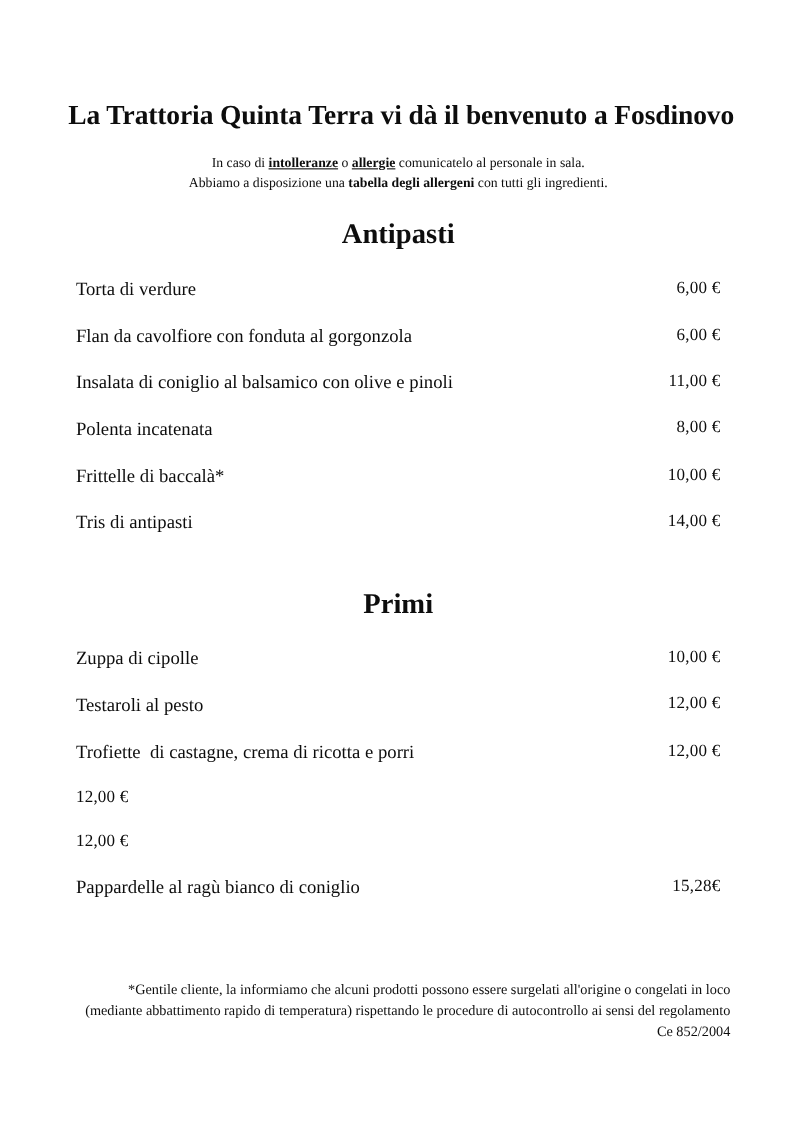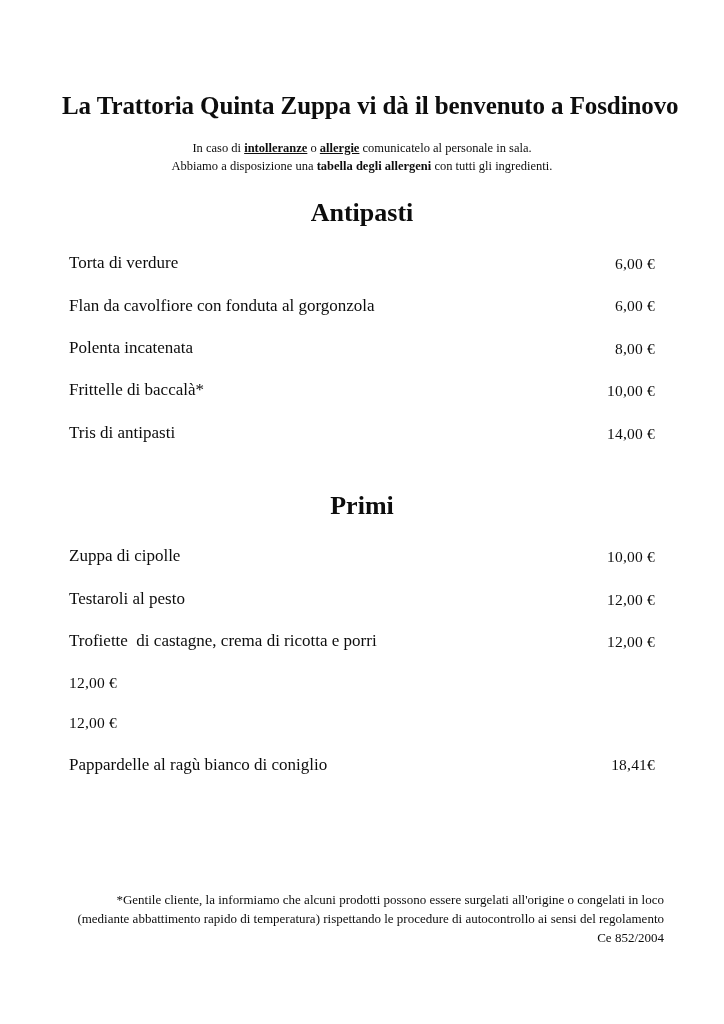--- a/index.html
+++ b/index.html
@@ -69,21 +69,21 @@
     font-weight: bold;
     margin: 0 0 14px 0;
     line-height: 1.2;
   }
 
   .items {
     padding: 0 69px 0 69px;
   }
   .item-row {
     display: flex;
-    align-items: flex-end;
+    align-items: flex-start;
     justify-content: space-between;
     font-size: 17px;
     line-height: 1.2;
     padding: 11px 0 11px 0;
     white-space: pre;
   }
   .item-name {
     flex: 0 1 auto;
     padding-right: 16px;
   }
@@ -104,38 +104,42 @@
     line-height: 1.48;
     text-align: right;
   }
 </style>
 </head>
 <body>
 
 <div class="page">
 
   <div class="header">
-    <h1 class="menu-title">La Trattoria Quinta Zuppa vi dà il benvenuto a Fosdinovo</h1>
+    <h1 class="menu-title">La Trattoria Quinta Terra vi dà il benvenuto a Fosdinovo</h1>
 
     <div class="allergen-note">
       <span class="ln"><span>In caso di </span><span class="em-ul">intolleranze</span><span> o </span><span class="em-ul">allergie</span><span> comunicatelo al personale in sala.</span></span>
       <span class="ln"><span>Abbiamo a disposizione una </span><span class="em-b">tabella degli allergeni</span><span> con tutti gli ingredienti.</span></span>
     </div>
   </div>
 
   <div class="section antipasti">
     <h2 class="section-heading">Antipasti</h2>
     <div class="items">
       <div class="item-row">
         <span class="item-name">Torta di verdure</span>
         <span class="item-price">6,00 €</span>
       </div>
       <div class="item-row">
         <span class="item-name">Flan da cavolfiore con fonduta al gorgonzola</span>
         <span class="item-price">6,00 €</span>
+      </div>
+      <div class="item-row">
+        <span class="item-name">Insalata di coniglio al balsamico con olive e pinoli</span>
+        <span class="item-price">11,00 €</span>
       </div>
       <div class="item-row">
         <span class="item-name">Polenta incatenata</span>
         <span class="item-price">8,00 €</span>
       </div>
       <div class="item-row">
         <span class="item-name">Frittelle di baccalà*</span>
         <span class="item-price">10,00 €</span>
       </div>
       <div class="item-row">
@@ -161,20 +165,20 @@
         <span class="item-price">12,00 €</span>
       </div>
       <div class="item-row">
         <span class="item-price">12,00 €</span>
       </div>
       <div class="item-row">
         <span class="item-price">12,00 €</span>
       </div>
       <div class="item-row">
         <span class="item-name">Pappardelle al ragù bianco di coniglio</span>
-        <span class="item-price">18,41€</span>
+        <span class="item-price">15,28€</span>
       </div>
     </div>
   </div>
 
   <div class="footnote">*Gentile cliente, la informiamo che alcuni prodotti possono essere surgelati all'origine o congelati in loco (mediante abbattimento rapido di temperatura) rispettando le procedure di autocontrollo ai sensi del regolamento Ce 852/2004</div>
 
 </div>
 
 </body></html>

